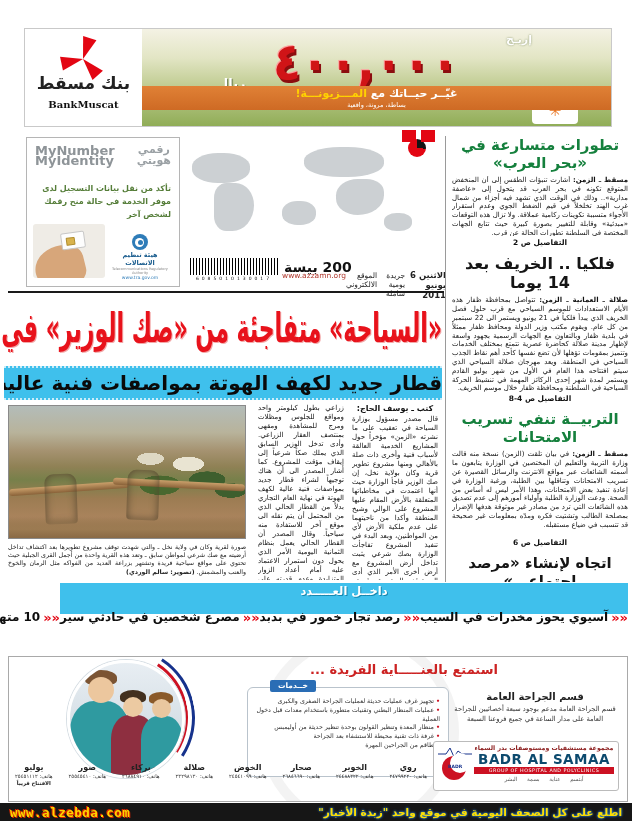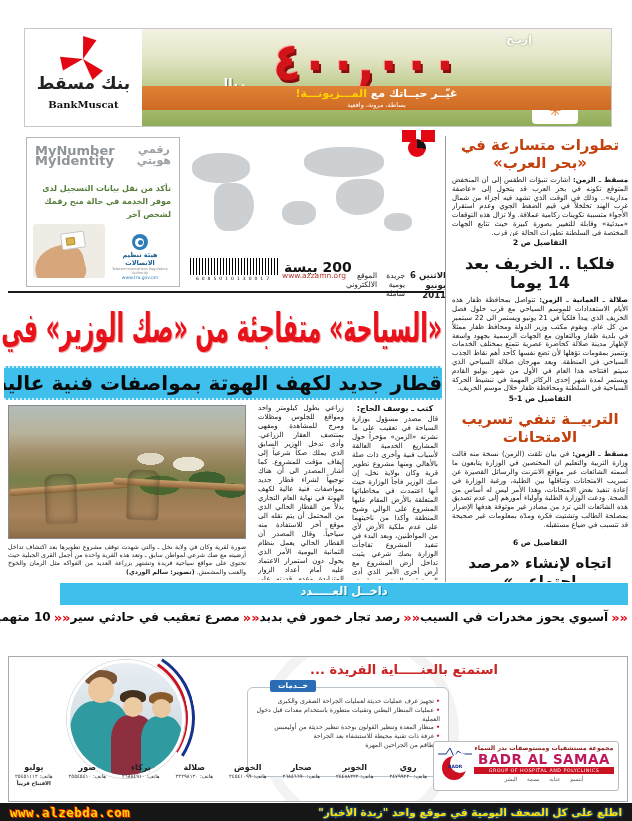--- a/index.html
+++ b/index.html
@@ -111,29 +111,29 @@
   .r2{left:104px;bottom:50px;width:132px;transform:rotate(3deg);}
   .fg{position:absolute;left:0;bottom:0;width:100%;height:22px;background:linear-gradient(180deg,transparent,#9c7b52 60%,#8a6a45);}
   .lead-caption{left:8px;top:543px;width:238px;font-size:6.3px;line-height:8.2px;text-align:justify;color:#222;}
   .colr{left:352px;top:404px;width:86px;height:176px;overflow:hidden;font-size:7px;line-height:9px;text-align:justify;}
   .coll{left:258px;top:404px;width:86px;height:176px;overflow:hidden;font-size:7px;line-height:9px;text-align:justify;}
   .byline{font-size:8px;font-weight:bold;text-align:center;margin-bottom:2px;}
 
   
   .sidebar{left:452px;top:136px;width:176px;height:446px;overflow:hidden;}
   .sb-head{font-weight:bold;text-align:center;line-height:1.2;}
-  .red{color:#c2410c;} .black{color:#151515;}
+  .red{color:#15803d;} .black{color:#151515;}
   .h15{font-size:15px;} .h16{font-size:16px;}
   .sb-body{font-size:7px;line-height:8.8px;text-align:justify;overflow:hidden;margin-top:4px;}
   .sb-details{font-size:7.5px;font-weight:bold;text-align:center;margin:2px 0 7px;}
   .bh1{height:60px;} .bh2{height:96px;} .bh3{height:86px;}
   .mt{}
 
   
-  .inside-bar{left:60px;top:583px;width:568px;height:22px;background:#3fc0ec;color:#fff;font-weight:bold;
+  .inside-bar{left:60px;top:583px;width:568px;height:31px;background:#3fc0ec;color:#fff;font-weight:bold;
       font-size:11.5px;text-align:center;line-height:17px;letter-spacing:1px;text-shadow:1px 1px 0 #1787b0;}
   .inside-row{left:8px;top:601px;width:620px;height:32px;display:flex;justify-content:space-between;align-items:center;}
   .ii{display:flex;align-items:center;gap:3px;font-size:12px;font-weight:bold;white-space:nowrap;color:#0d0d0d;}
   .chev{color:#e30613;font-size:13px;font-weight:bold;}
 
   
   .badr{left:8px;top:656px;width:618px;height:144px;border:1px solid #a9a9a9;background:#fff;overflow:hidden;}
   .badr-wm{position:absolute;left:250px;top:-25px;width:180px;height:180px;border:10px solid #f3f3f3;border-radius:50%;}
   .med{position:absolute;left:58px;top:3px;width:112px;height:112px;border-radius:50%;border:3px solid #fff;
       background:linear-gradient(180deg,#e8eef3,#c7d3db);overflow:hidden;box-shadow:0 0 0 1px #d5dde3;}
@@ -157,21 +157,21 @@
   .svc-list{margin:9px 8px 0;padding:0;list-style:none;font-size:6.3px;line-height:8.8px;color:#333;text-align:right;}
   .bullet{color:#cc1122;font-weight:bold;margin-left:2px;}
   .dept{position:absolute;left:444px;top:34px;width:164px;text-align:center;}
   .dept-title{font-size:10px;font-weight:bold;color:#222;}
   .dept-text{font-size:6.8px;line-height:9.5px;color:#333;margin-top:3px;}
   .brandbox{position:absolute;left:424px;top:84px;width:186px;height:50px;border:1px solid #bbb;border-radius:3px;
       background:#fff;box-sizing:border-box;padding:2px 4px;}
   .brand-inner{display:flex;height:100%;}
   .brand-texts{flex:1;text-align:center;}
   .brand-ar{font-size:6.3px;font-weight:bold;color:#8a1a1a;line-height:8px;}
-  .brand-en{direction:ltr;font-size:13.5px;font-weight:bold;color:#be185d;line-height:15px;letter-spacing:.5px;}
+  .brand-en{direction:ltr;font-size:13.5px;font-weight:bold;color:#0c4a6e;line-height:15px;letter-spacing:.5px;}
   .brand-sub{direction:ltr;background:#cc1122;color:#fff;font-size:4.8px;line-height:7px;letter-spacing:.5px;}
   .brand-slogan{font-size:5.5px;color:#555;word-spacing:8px;margin-top:2px;}
   .brand-crescent{width:36px;position:relative;}
   .crescent{position:absolute;left:4px;top:12px;width:24px;height:24px;border-radius:50%;background:#cc1122;}
   .crescent::after{content:"";position:absolute;left:8px;top:-3px;width:20px;height:20px;border-radius:50%;background:#fff;}
   .crescent-label{position:absolute;left:10px;top:20px;font-size:4.5px;font-weight:bold;color:#16328c;direction:ltr;z-index:2;}
   .heartbeat{position:absolute;left:0;top:2px;}
   .branches{position:absolute;left:6px;top:106px;width:412px;display:flex;justify-content:space-between;}
   .branch{text-align:center;min-width:30px;}
   .branch-name{font-size:8px;font-weight:bold;color:#222;line-height:10px;}
@@ -295,21 +295,21 @@
       <b>مسقط ـ الزمن:</b>
       <span>أشارت تنبؤات الطقس إلى أن المنخفض المتوقع تكونه في بحر العرب قد يتحول إلى «عاصفة مدارية».. وذلك في الوقت الذي تشهد فيه أجزاء من شمال غرب الهند تخلخلاً في قيم الضغط الجوي وعدم استقرار الأجواء متسببة تكوينات ركامية عملاقة. ولا تزال هذه التوقعات «مبدئية» وقابلة للتغيير بصورة كبيرة حيث تتابع الجهات المختصة في السلطنة تطورات الحالة عن قرب.</span>
     </div>
     <div class="sb-details">التفاصيل ص 2</div>
 
     <div class="sb-head black h16 mt">فلكيا .. الخريف بعد 14 يوما</div>
     <div class="sb-body bh2">
       <b>صلالة ـ العمانية ـ الزمن:</b>
       <span>تتواصل بمحافظة ظفار هذه الأيام الاستعدادات للموسم السياحي مع قرب حلول فصل الخريف الذي يبدأ فلكياً في 21 يونيو ويستمر الى 22 سبتمبر من كل عام. ويقوم مكتب وزير الدولة ومحافظ ظفار ممثلاً في بلدية ظفار وبالتعاون مع الجهات الرسمية بجهود واسعة لإظهار مدينة صلالة كحاضرة عصرية تتمتع بمختلف الخدمات وتتميز بمقومات تؤهلها لأن تضع نفسها كأحد أهم نقاط الجذب السياحي في المنطقة. ويعد مهرجان صلالة السياحي الذي سيتم افتتاحه هذا العام في الأول من شهر يوليو القادم ويستمر لمدة شهر إحدى الركائز المهمة في تنشيط الحركة السياحية في السلطنة ومحافظة ظفار خلال موسم الخريف.</span>
     </div>
-    <div class="sb-details">التفاصيل ص 1-5</div>
+    <div class="sb-details">التفاصيل ص 4-8</div>
 
     <div class="sb-head red h15 mt">التربيــة تنفي تسريب الامتحانات</div>
     <div class="sb-body bh3">
       <b>مسقط ـ الزمن:</b>
       <span>في بيان تلقت (الزمن) نسخة منه قالت وزارة التربية والتعليم ان المختصين في الوزارة يتابعون ما أسمته الشائعات عبر مواقع الانترنت والرسائل القصيرة عن تسريب الامتحانات وتناقلها بين الطلبة، ورغبة الوزارة في إعادة تنفيذ بعض الامتحانات، وهذا الأمر ليس له أساس من الصحة. ودعت الوزارة الطلبة وأولياء أمورهم إلى عدم تصديق هذه الشائعات التي ترد من مصادر غير موثوقة هدفها الإضرار بمصلحة الطالب وتشتيت فكره ومدّه بمعلومات غير صحيحة قد تتسبب في ضياع مستقبله.</span>
     </div>
     <div class="sb-details">التفاصيل ص 6</div>
 
     <div class="sb-head black h15 mt">اتجاه لإنشاء «مرصد اجتماعي»</div>
 
@@ -320,21 +320,21 @@
     <div class="ii">
       <span class="chev">««</span>
       <span>آسيوي يحوز مخدرات في السيب</span>
     </div>
     <div class="ii">
       <span class="chev">««</span>
       <span>رصد تجار خمور في بدبد</span>
     </div>
     <div class="ii">
       <span class="chev">««</span>
-      <span>مصرع تعقيب في حادثي سير</span>
+      <span>مصرع شخصين في حادثي سير</span>
     </div>
     <div class="ii">
       <span class="chev">««</span>
       <span>10 متهمين في قضية بيع سجائر محظورة</span>
     </div>
   </div>
 
   <div class="abs badr">
     <div class="badr-wm"></div>
     <div class="arc arc-b"></div>
@@ -356,20 +356,24 @@
       <div class="svc-tag">خــدمات</div>
       <ul class="svc-list">
         <li><span class="bullet">•</span><span>تجهيز غرف عمليات حديثة لعمليات الجراحة الصغرى والكبرى</span></li>
         <li><span class="bullet">•</span><span>عمليات المنظار البطني وتقنيات متطورة باستخدام معدات قبل دخول العملية</span></li>
         <li><span class="bullet">•</span><span>منظار المعدة وتنظير القولون بوحدة تنظير حديثة من أوليمبس</span></li>
         <li><span class="bullet">•</span><span>غرفة ذات تقنية محيطة للاستشفاء بعد الجراحة</span></li>
         <li><span class="bullet">•</span><span>طاقم من الجراحين المهرة</span></li>
       </ul>
     </div>
 
+    <div class="dept">
+      <div class="dept-title">قسم الجراحة العامة</div>
+      <div class="dept-text">قسم الجراحة العامة مدعم بوجود سبعة أخصائيين للجراحة العامة على مدار الساعة في جميع فروعنا السبعة</div>
+    </div>
 
     <div class="brandbox">
       <div class="brand-inner">
         <div class="brand-texts">
           <div class="brand-ar">مجموعة مستشفيات ومستوصفات بدر السماء</div>
           <div class="brand-en">BADR AL SAMAA</div>
           <div class="brand-sub">GROUP OF HOSPITAL AND POLYCLINICS</div>
           <div class="brand-slogan">أبتسم   عناية بسمة   البشر</div>
         </div>
         <div class="brand-crescent">

